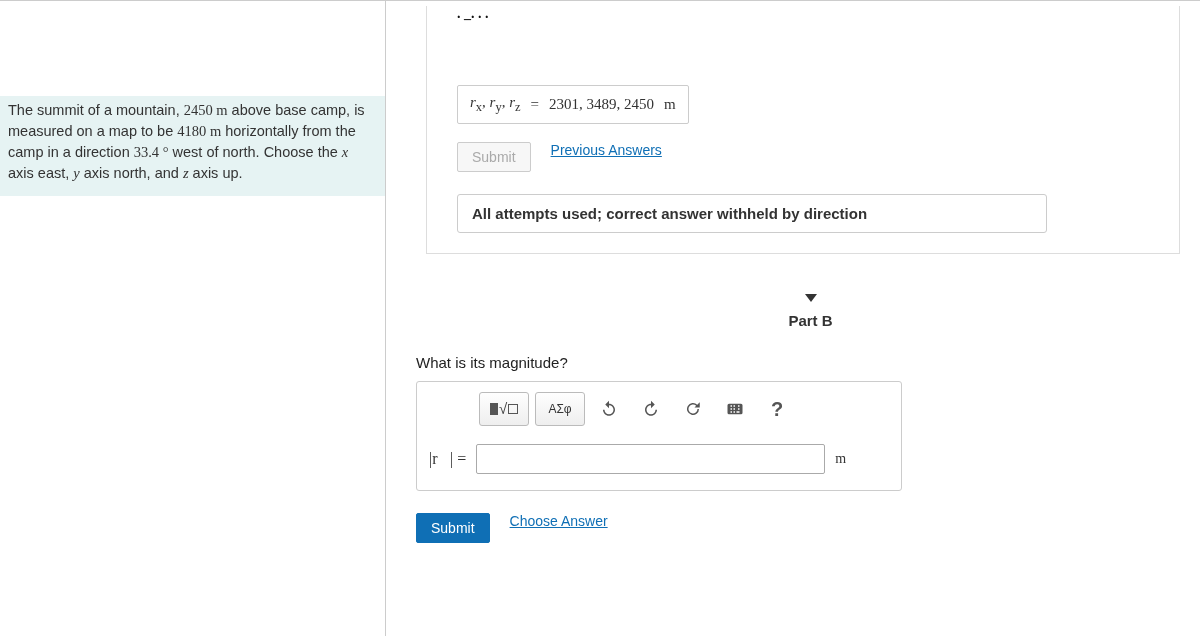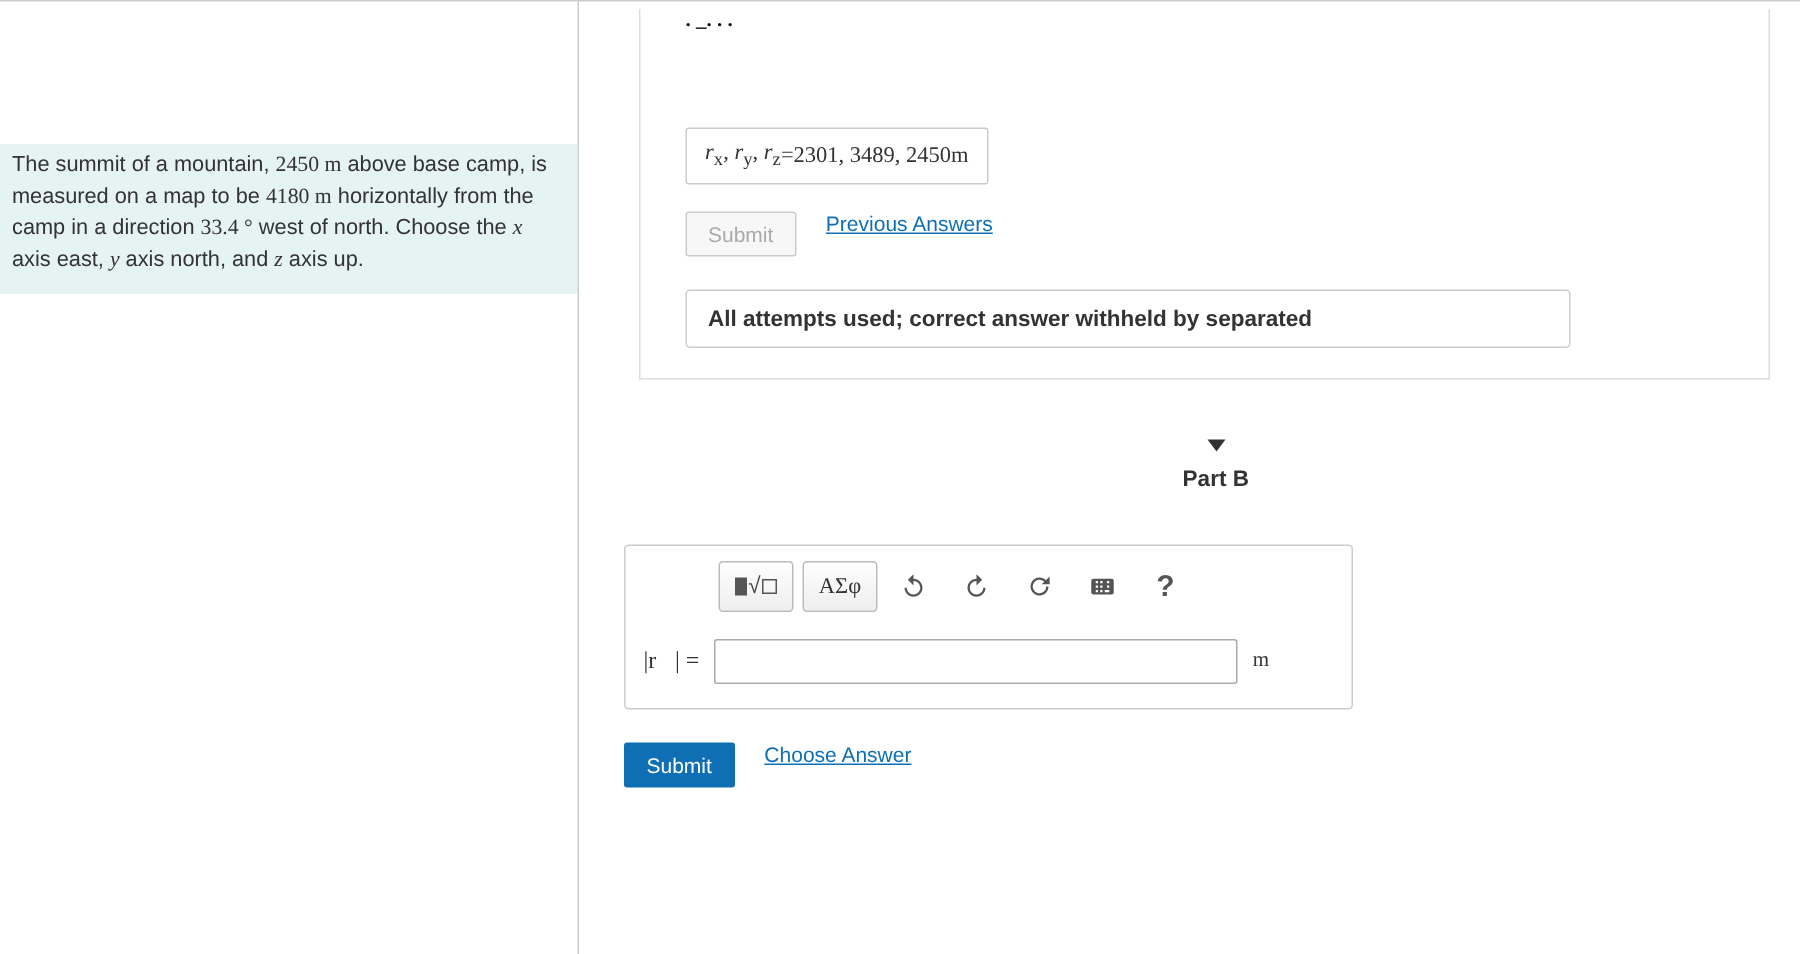--- a/index.html
+++ b/index.html
@@ -60,21 +60,21 @@
     height: 14px;
     overflow: hidden;
   }
 
   .partA-body { margin-top: 40px; }
 
   .q-text { font-size: 15px; margin-bottom: 8px; color:#222;}
   .q-instr { font-size: 15px; font-weight: bold; margin-bottom: 18px; color:#222;}
 
   .answer-row {
-    display:flex; align-items:center; 
+    display:flex; align-items:center; gap:10px;
     border:1px solid #ccc; border-radius:2px;
     padding: 8px 12px;
     width: fit-content;
     font-family: "Times New Roman", serif;
     font-size: 15px;
   }
   .answer-row .lhs { font-style: italic; }
   .answer-row .rhs { }
 
   .btn-row { margin-top: 18px; display:flex; align-items:flex-start; gap:20px;}
@@ -151,21 +151,21 @@
   }
   .templates-icon .sq {
     width:8px;height:12px;background:#555;
   }
   .templates-icon .root {
     font-size:15px;color:#444;position:relative;top:-1px;
   }
   .templates-icon .box {
     width:8px;height:8px;border:1px solid #555;display:inline-block;
   }
-  .greek { font-family:Liberation Serif, serif;font-size:15px;}
+  .greek { font-family:Liberation Sans, sans-serif;font-size:12px;}
 </style>
 </head>
 <body>
 
 <div class="page">
   <div class="left">
     <div class="problem-box">
       <span>The summit of a mountain, </span><span class="mval">2450</span><span class="mval"> m</span><span> above base camp, is measured on a map to be </span><span class="mval">4180</span><span class="mval"> m</span><span> horizontally from the camp in a direction </span><span class="mval">33.4</span><span class="mval"> °</span><span> west of north. Choose the </span><span class="mvar">x</span><span> axis east, </span><span class="mvar">y</span><span> axis north, and </span><span class="mvar">z</span><span> axis up.</span>
     </div>
   </div>
@@ -185,30 +185,31 @@
           <span> = </span>
           <span class="rhs">2301, 3489, 2450</span>
           <span> m</span>
         </div>
 
         <div class="btn-row">
           <button class="btn disabled">Submit</button>
           <span class="link">Previous Answers</span>
         </div>
 
-        <div class="feedback">All attempts used; correct answer withheld by separated</div>
+        <div class="feedback">All attempts used; correct answer withheld by direction</div>
       </div>
     </div>
 
     <div class="part-header">
       <div class="tri"></div>
       <span>Part B</span>
     </div>
 
     <div class="partB-body">
+      <div class="q-text" style="margin-bottom:4px;">What is its magnitude?</div>
 
       <div class="toolbar-wrap">
         <div class="toolbar">
           <div class="tb-btn group">
             <span class="templates-icon">
               <span class="sq"></span>
               <span class="root">√</span>
                 <span class="box"></span>
             </span>
           </div>

